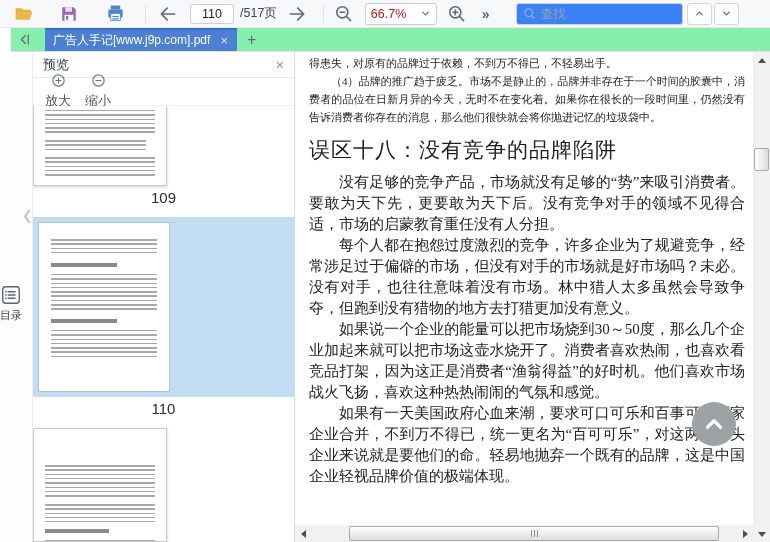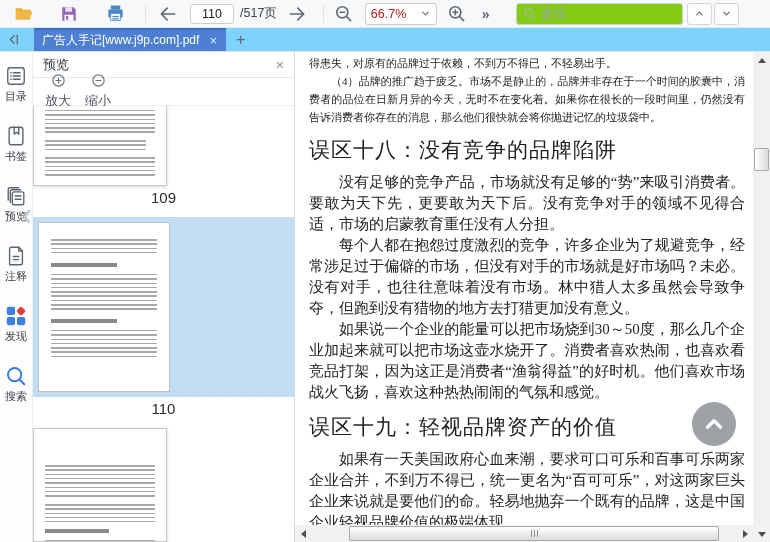--- a/index.html
+++ b/index.html
@@ -9,39 +9,39 @@
 
   
   .toolbar { height:28px; flex:0 0 28px; background:#f6f8f9; display:flex; align-items:center; border-bottom:1px solid #e7eaec; }
   .tb-btn { background:none; border:none; display:flex; align-items:center; justify-content:center; padding:2px; cursor:pointer; height:24px; }
   .tb-sep { width:1px; height:18px; background:#dfe3e6; margin-left:18px; }
   .page-input { width:44px; height:20px; border:1px solid #c9ced3; border-radius:3px; background:#fff; text-align:center; font-size:12.5px; color:#222; margin-left:10px; }
   .page-total { font-size:12.5px; color:#3c434a; margin-left:6px; }
   .zoom-select { margin-left:10px; height:22px; width:72px; border:1px solid #c9ced3; border-radius:3px; background:#fff; display:flex; align-items:center; justify-content:space-between; padding:0 5px; cursor:pointer; }
   .zoom-select span { font-size:12.5px; color:#b91c1c; }
   .more-btn { font-size:14px; color:#5f6b76; margin-left:14px; background:none; border:none; cursor:pointer; font-weight:bold; }
-  .searchbox { margin-left:26px; width:167px; height:22px; border:1px solid #ccd1d5; border-radius:3px; background:#84cc16; display:flex; align-items:center; padding:0 6px; }
+  .searchbox { margin-left:26px; width:167px; height:22px; border:1px solid #ccd1d5; border-radius:3px; background:#3b82f6; display:flex; align-items:center; padding:0 6px; }
   .searchbox input { border:none; outline:none; flex:1; font-size:12.5px; color:#333; margin-left:5px; width:100%; background:transparent; }
   .searchbox input::placeholder { color:#9aa3ab; }
   .find-btn { width:25px; height:22px; border:1px solid #d2d6da; background:#fdfdfd; border-radius:3px; display:flex; align-items:center; justify-content:center; cursor:pointer; }
   .find-prev { margin-left:4px; } .find-next { margin-left:2px; }
 
   
-  .tabbar { height:24px; flex:0 0 24px; background:#7dd3fc; display:flex; align-items:stretch; border-bottom:1px solid #dde1e4; }
+  .tabbar { height:24px; flex:0 0 24px; background:#86efac; display:flex; align-items:stretch; border-bottom:1px solid #dde1e4;margin-left:11px; }
   .collapse-btn { width:26px; background:none; border:none; display:flex; align-items:center; justify-content:center; cursor:pointer; }
   .tab { margin-left:8px; width:192px; background:#4d7fd2; color:#fff; display:flex; align-items:center; padding:0 8px; gap:6px; cursor:pointer; border-top:2px solid #3a6fc9; }
   .tab-title { font-size:12px; white-space:nowrap; overflow:hidden; flex:1; }
   .tab-close { background:none; border:none; color:#dfe8fa; font-size:13px; line-height:1; cursor:pointer; padding:0 1px; }
   .newtab-btn { background:none; border:none; font-size:16px; color:#5f6b76; padding:0 10px; cursor:pointer; }
 
   
   .body { flex:1; display:flex; min-height:0; position:relative; }
 
   
-  .rail { width:32px; flex:0 0 32px; background:#fdfdfd; display:flex; flex-direction:column; align-items:center; padding-top:13px; gap:21px; }
+  .rail { width:32px; flex:0 0 32px; background:#fdfdfd; display:flex; flex-direction:row; align-items:center; padding-top:13px; gap:21px; }
   .rail-item { display:flex; flex-direction:column; align-items:center; gap:2px; cursor:pointer; width:32px; }
   .rail-item span { font-size:11px; color:#39424b; }
   .rail-notch { position:absolute; left:22px; top:156px; color:#c3cad1; font-size:13px; pointer-events:none; }
 
   
   .panel { width:263px; flex:0 0 263px; background:#fff; border-left:1px solid #eceff1; border-right:1px solid #d6dade; display:flex; flex-direction:column; min-height:0; }
   .panel-header { height:26px; flex:0 0 26px; display:flex; align-items:center; justify-content:space-between; padding:0 10px; border-bottom:1px solid #e6e9eb; }
   .panel-header .ttl { font-size:13px; color:#3a4149; }
   .panel-close { background:none; border:none; color:#8a9097; font-size:14px; cursor:pointer; }
   .panel-tools { height:28px; flex:0 0 28px; display:flex; align-items:center; gap:14px; padding:0 12px; border-bottom:1px solid #eef1f3; }
@@ -283,21 +283,20 @@
     </aside>
 
     <div class="main">
       <article class="doc">
         <p class="p-small">得患失，对原有的品牌过于依赖，不到万不得已，不轻易出手。</p>
         <p class="p-small indent">（4）品牌的推广趋于疲乏。市场不是静止的，品牌并非存在于一个时间的胶囊中，消费者的品位在日新月异的今天，无时不在变化着。如果你在很长的一段时间里，仍然没有告诉消费者你存在的消息，那么他们很快就会将你抛进记忆的垃圾袋中。</p>
         <h2>误区十八：没有竞争的品牌陷阱</h2>
         <p class="p-body indent">没有足够的竞争产品，市场就没有足够的“势”来吸引消费者。要敢为天下先，更要敢为天下后。没有竞争对手的领域不见得合适，市场的启蒙教育重任没有人分担。</p>
         <p class="p-body indent">每个人都在抱怨过度激烈的竞争，许多企业为了规避竞争，经常涉足过于偏僻的市场，但没有对手的市场就是好市场吗？未必。没有对手，也往往意味着没有市场。林中猎人太多虽然会导致争夺，但跑到没有猎物的地方去打猎更加没有意义。</p>
         <p class="p-body indent">如果说一个企业的能量可以把市场烧到30～50度，那么几个企业加起来就可以把市场这壶水烧开了。消费者喜欢热闹，也喜欢看竞品打架，因为这正是消费者“渔翁得益”的好时机。他们喜欢市场战火飞扬，喜欢这种热热闹闹的气氛和感觉。</p>
-        <h2>误区十九：轻视品牌资产的价值</h2>
         <p class="p-body indent">如果有一天美国政府心血来潮，要求可口可乐和百事可乐两家企业合并，不到万不得已，统一更名为“百可可乐”，对这两家巨头企业来说就是要他们的命。轻易地抛弃一个既有的品牌，这是中国企业轻视品牌价值的极端体现。</p>
         <button class="scroll-top">
           <svg width="26" height="26" viewBox="0 0 24 24" fill="none" stroke="#ffffff" stroke-width="3" stroke-linecap="round" stroke-linejoin="round">
               <path d="M6 15l6-6 6 6"></path>
             </svg>
         </button>
       </article>
 
       <div class="vscroll">
         <button class="sb-btn">

